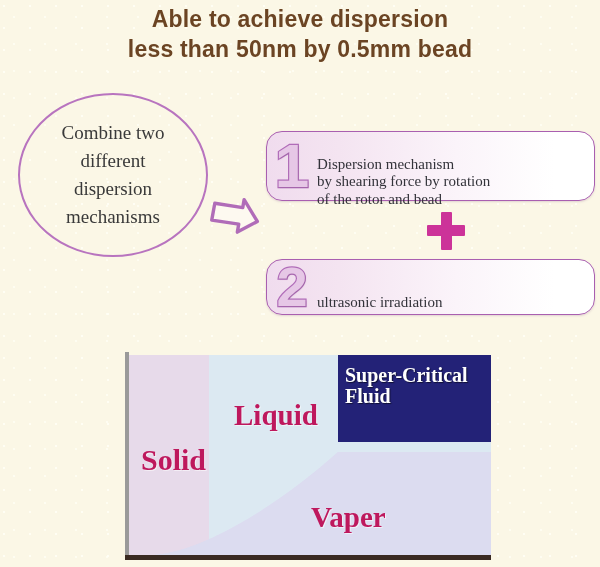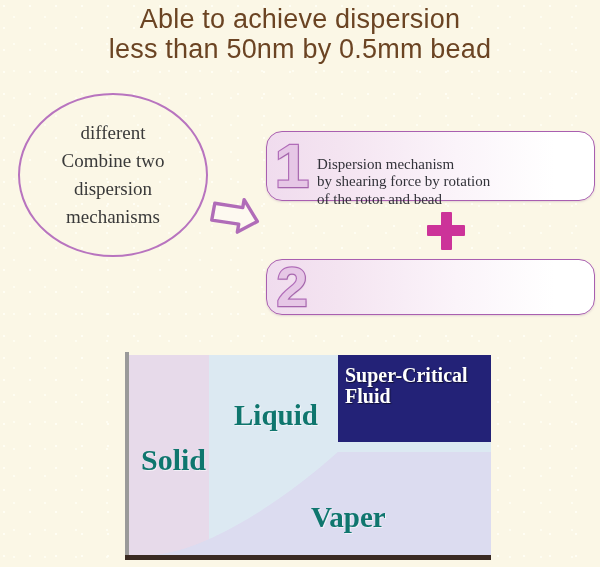--- a/index.html
+++ b/index.html
@@ -19,21 +19,21 @@
       radial-gradient(circle at 22px 3px, rgba(255,255,245,.6) 0.7px, transparent 1.0px);
     background-size:26px 22px, 31px 27px, 19px 24px;
     pointer-events:none;
   }
 
   
   #title{
     position:absolute;left:0;top:4px;width:600px;
     text-align:center;
     color:#6b4423;
-    font-size:27px;font-weight:normal;
+    font-size:23px;font-weight:bold;
     line-height:30px;
     letter-spacing:.2px;
   }
   #title .ln{display:block;white-space:nowrap;}
 
   
   #circle{
     position:absolute;left:18px;top:93px;width:190px;height:164px;
     border:2.5px solid #b874bf;
     border-radius:50%;
@@ -108,21 +108,21 @@
   .region{position:absolute;}
   #r-solid{left:0;top:0;width:80px;height:200px;background:#e7daea;}
   #r-liquid{left:80px;top:0;width:282px;height:200px;background:#dce9f2;}
   #r-scf{left:209px;top:0;width:153px;height:87px;background:#232277;}
   #r-vapor{left:0;top:0;width:362px;height:200px;}
 
   .lbl{
     position:absolute;
     font-family:"Liberation Serif", serif;
     font-weight:bold;
-    color:#0f766e;
+    color:#be185d;
     text-shadow:1px 1px 0 rgba(255,255,255,.55);
     white-space:nowrap;
   }
   #lbl-solid{left:12px;top:88px;font-size:30px;}
   #lbl-liquid{left:105px;top:44px;font-size:29px;}
   #lbl-vapor{left:182px;top:146px;font-size:29px;}
   #lbl-scf{
     left:216px;top:10px;font-size:20px;color:#ffffff;
     text-shadow:1px 1px 1px rgba(0,0,0,.55);
     line-height:21px;white-space:normal;width:142px;
@@ -134,22 +134,22 @@
 
 <div id="speckle"></div>
 
 <div id="title">
   <span class="ln">Able to achieve dispersion</span>
   <span class="ln">less than 50nm by 0.5mm bead</span>
 </div>
 
 <div id="circle">
   <div class="txt">
+    <span>Combine two</span>
     <span>different</span>
-    <span>Combine two</span>
     <span>dispersion</span>
     <span>mechanisms</span>
   </div>
 </div>
 
 <div id="arrow">
   <svg width="64" height="56" viewBox="0 0 64 56">
     <path d="M6 14 L34 10 L33 2 L52 19 L36 35 L35 27 L8 31 Z" fill="#fdf9f0" stroke="#b06cb8" stroke-width="3.4" stroke-linejoin="round" transform="rotate(17 30 20)"></path>
   </svg>
 </div>
@@ -164,20 +164,21 @@
 </div>
 
 <div id="plus">
   <div class="h"></div>
   <div class="v"></div>
 </div>
 
 <div class="numbox" id="box2">
   <div class="numglyph">2</div>
   <div class="boxtext">
+    <span>ultrasonic irradiation</span>
   </div>
 </div>
 
 <div id="phase">
   <div class="axisL"></div>
   <div class="axisB"></div>
 
   <div id="plot">
     <div class="region" id="r-solid"></div>
     <div class="region" id="r-liquid"></div>

